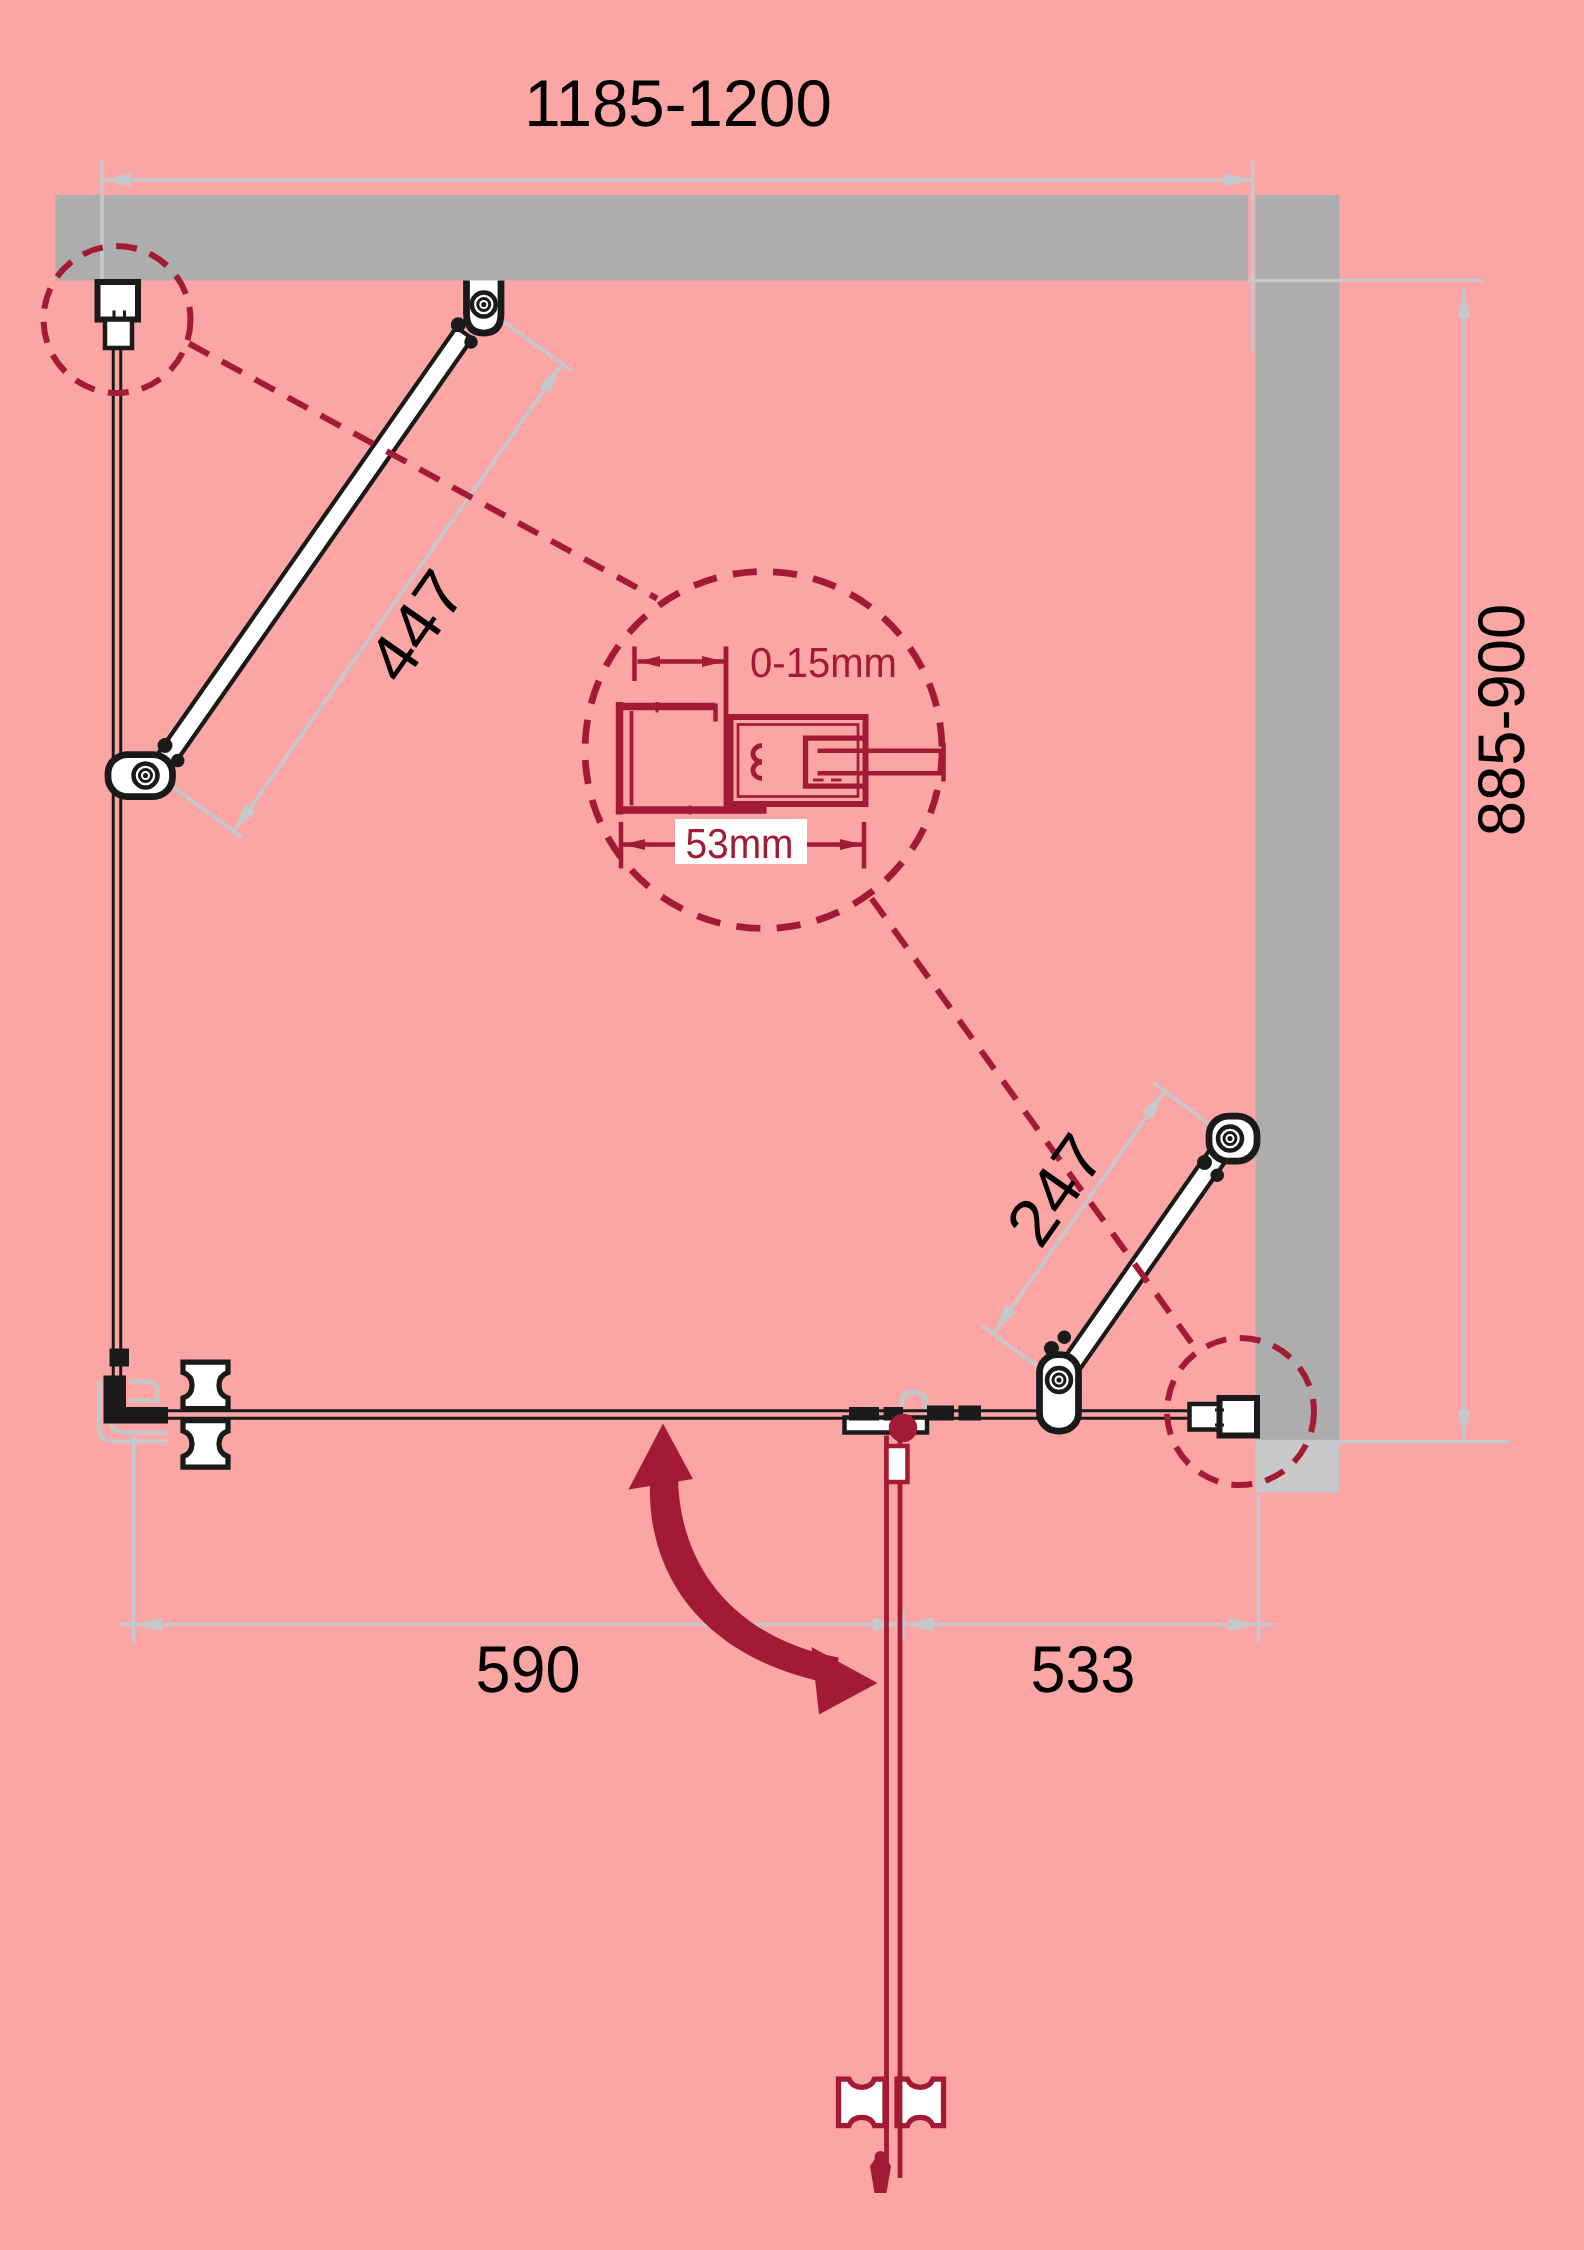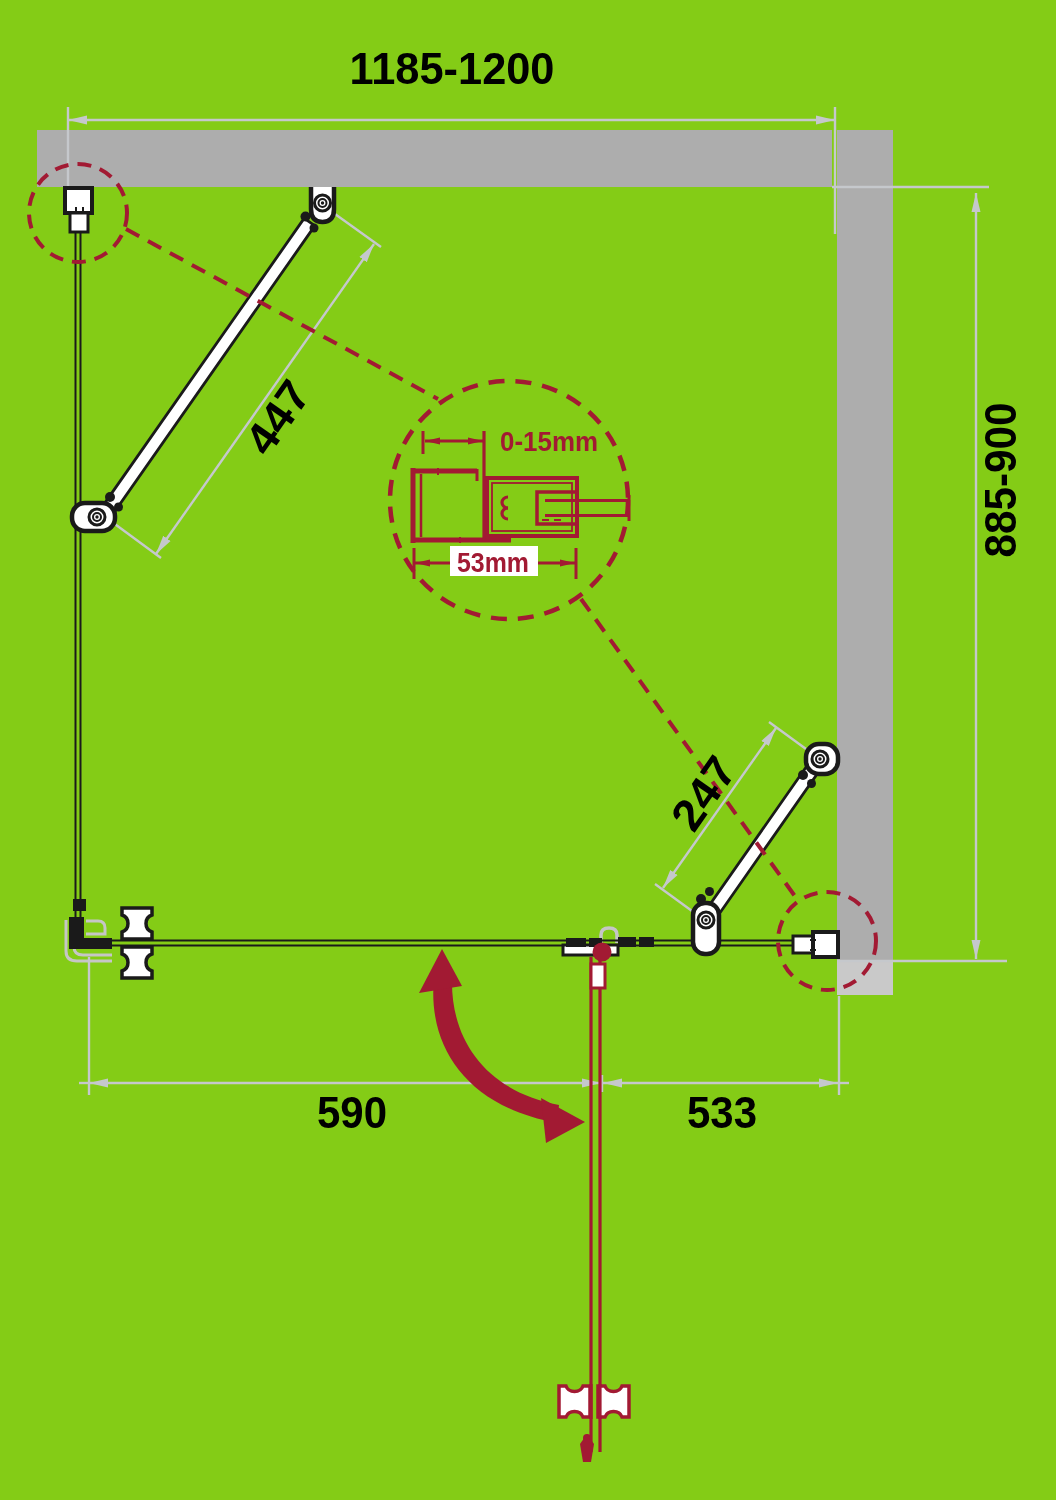--- a/index.html
+++ b/index.html
@@ -1,17 +1,17 @@
 <!DOCTYPE html>
 <html><head>
 <meta charset="utf-8">
 <style>
   html,body{margin:0;padding:0;background:#ffffff;}
-  .stage{position:relative;width:1056px;height:1500px;background:#84cc16;overflow:hidden;
-         font-family:"Liberation Sans", sans-serif;font-weight:bold;}
+  .stage{position:relative;width:1056px;height:1500px;background:#fca5a5;overflow:hidden;
+         font-family:"Liberation Sans", sans-serif;}
   svg{display:block}
   text{font-family:"Liberation Sans", sans-serif;}
   .dimtxt{font-size:44px;fill:#000;}
   .dettxt{font-size:28px;fill:#A21A33;}
 </style>
 </head>
 <body>
 
 <div class="stage">
 <svg width="1056" height="1500" viewBox="0 0 1056 1500">

